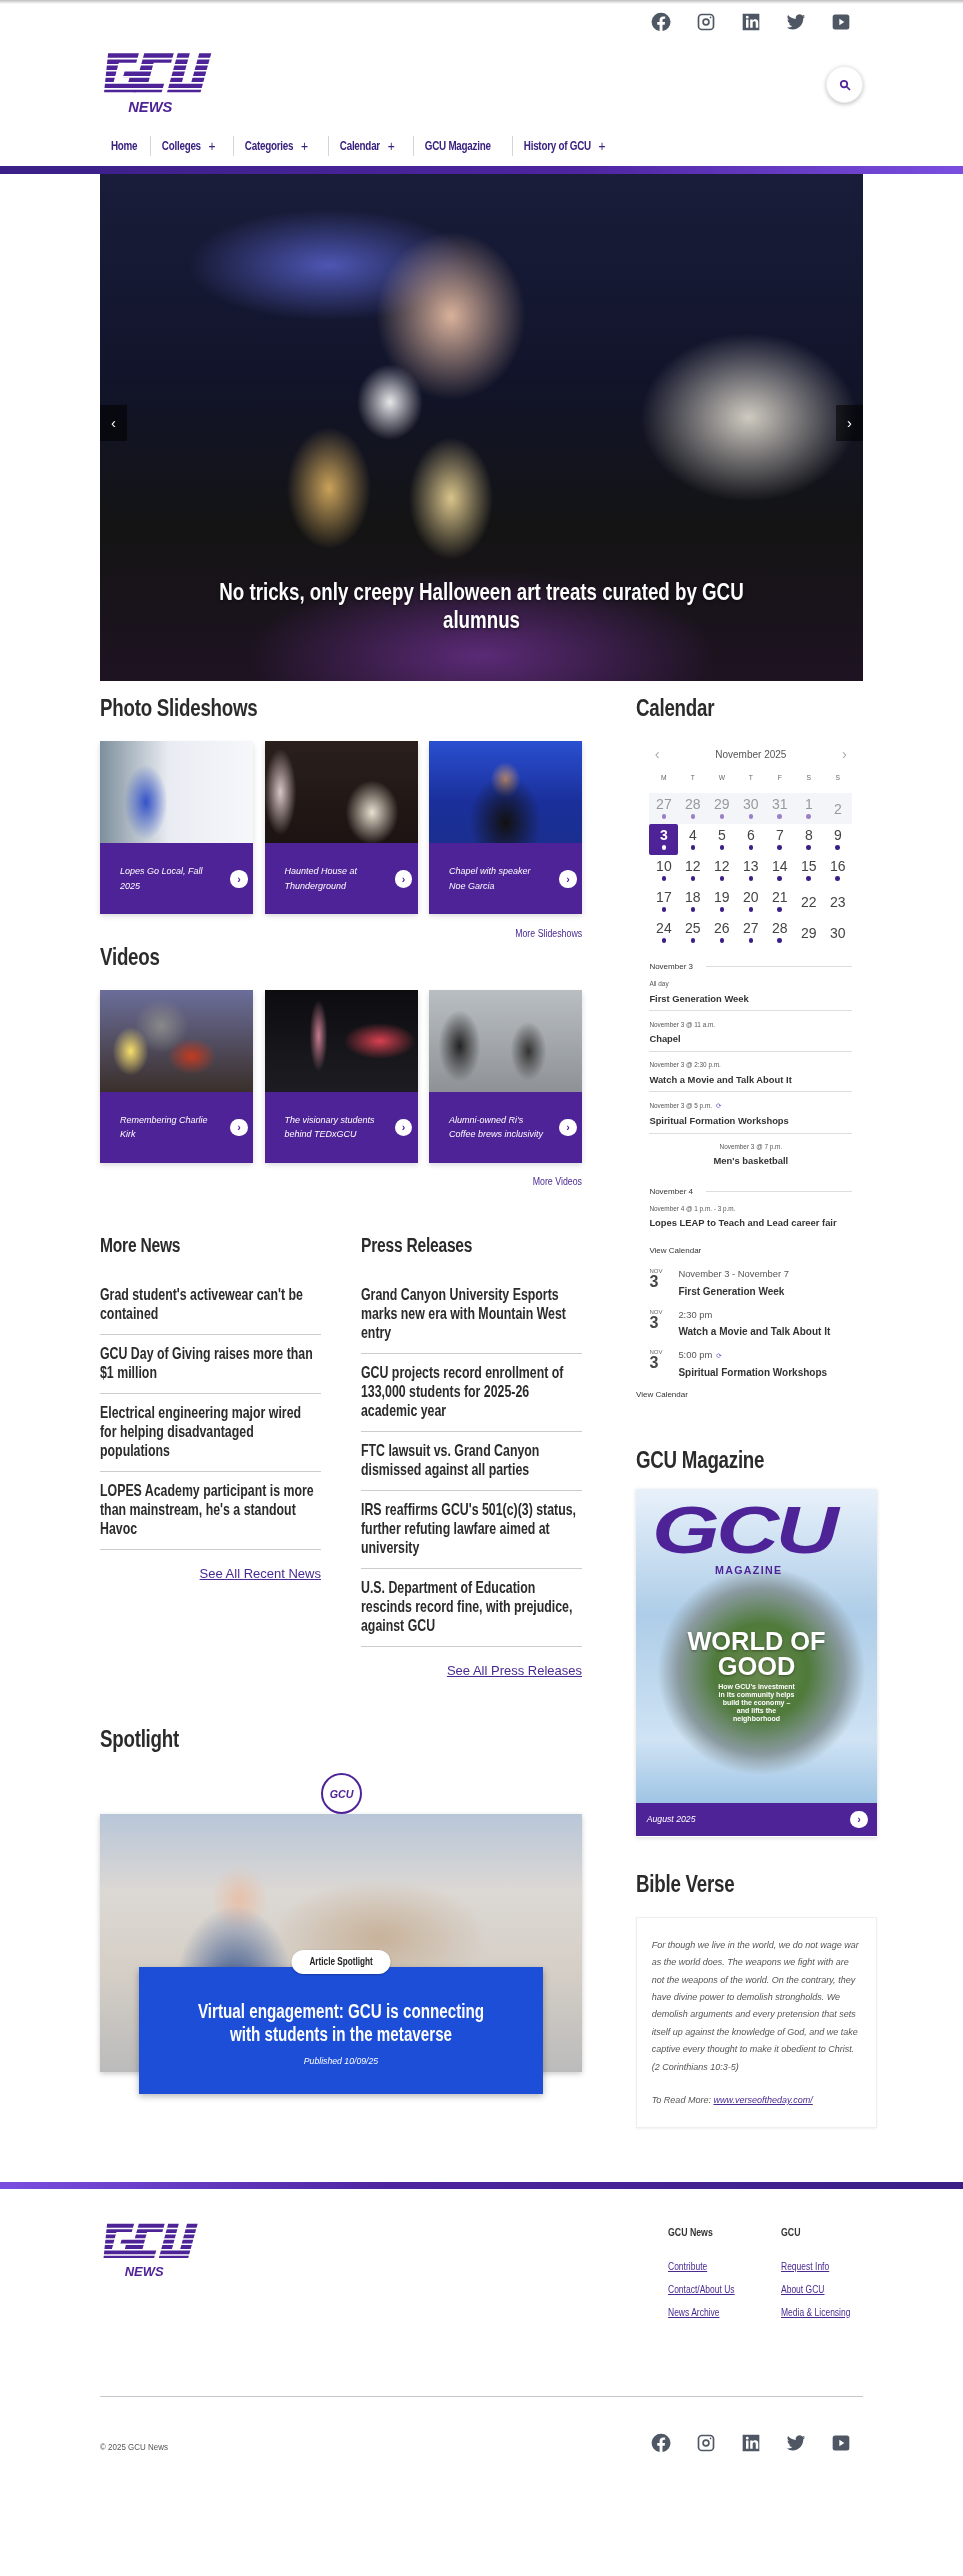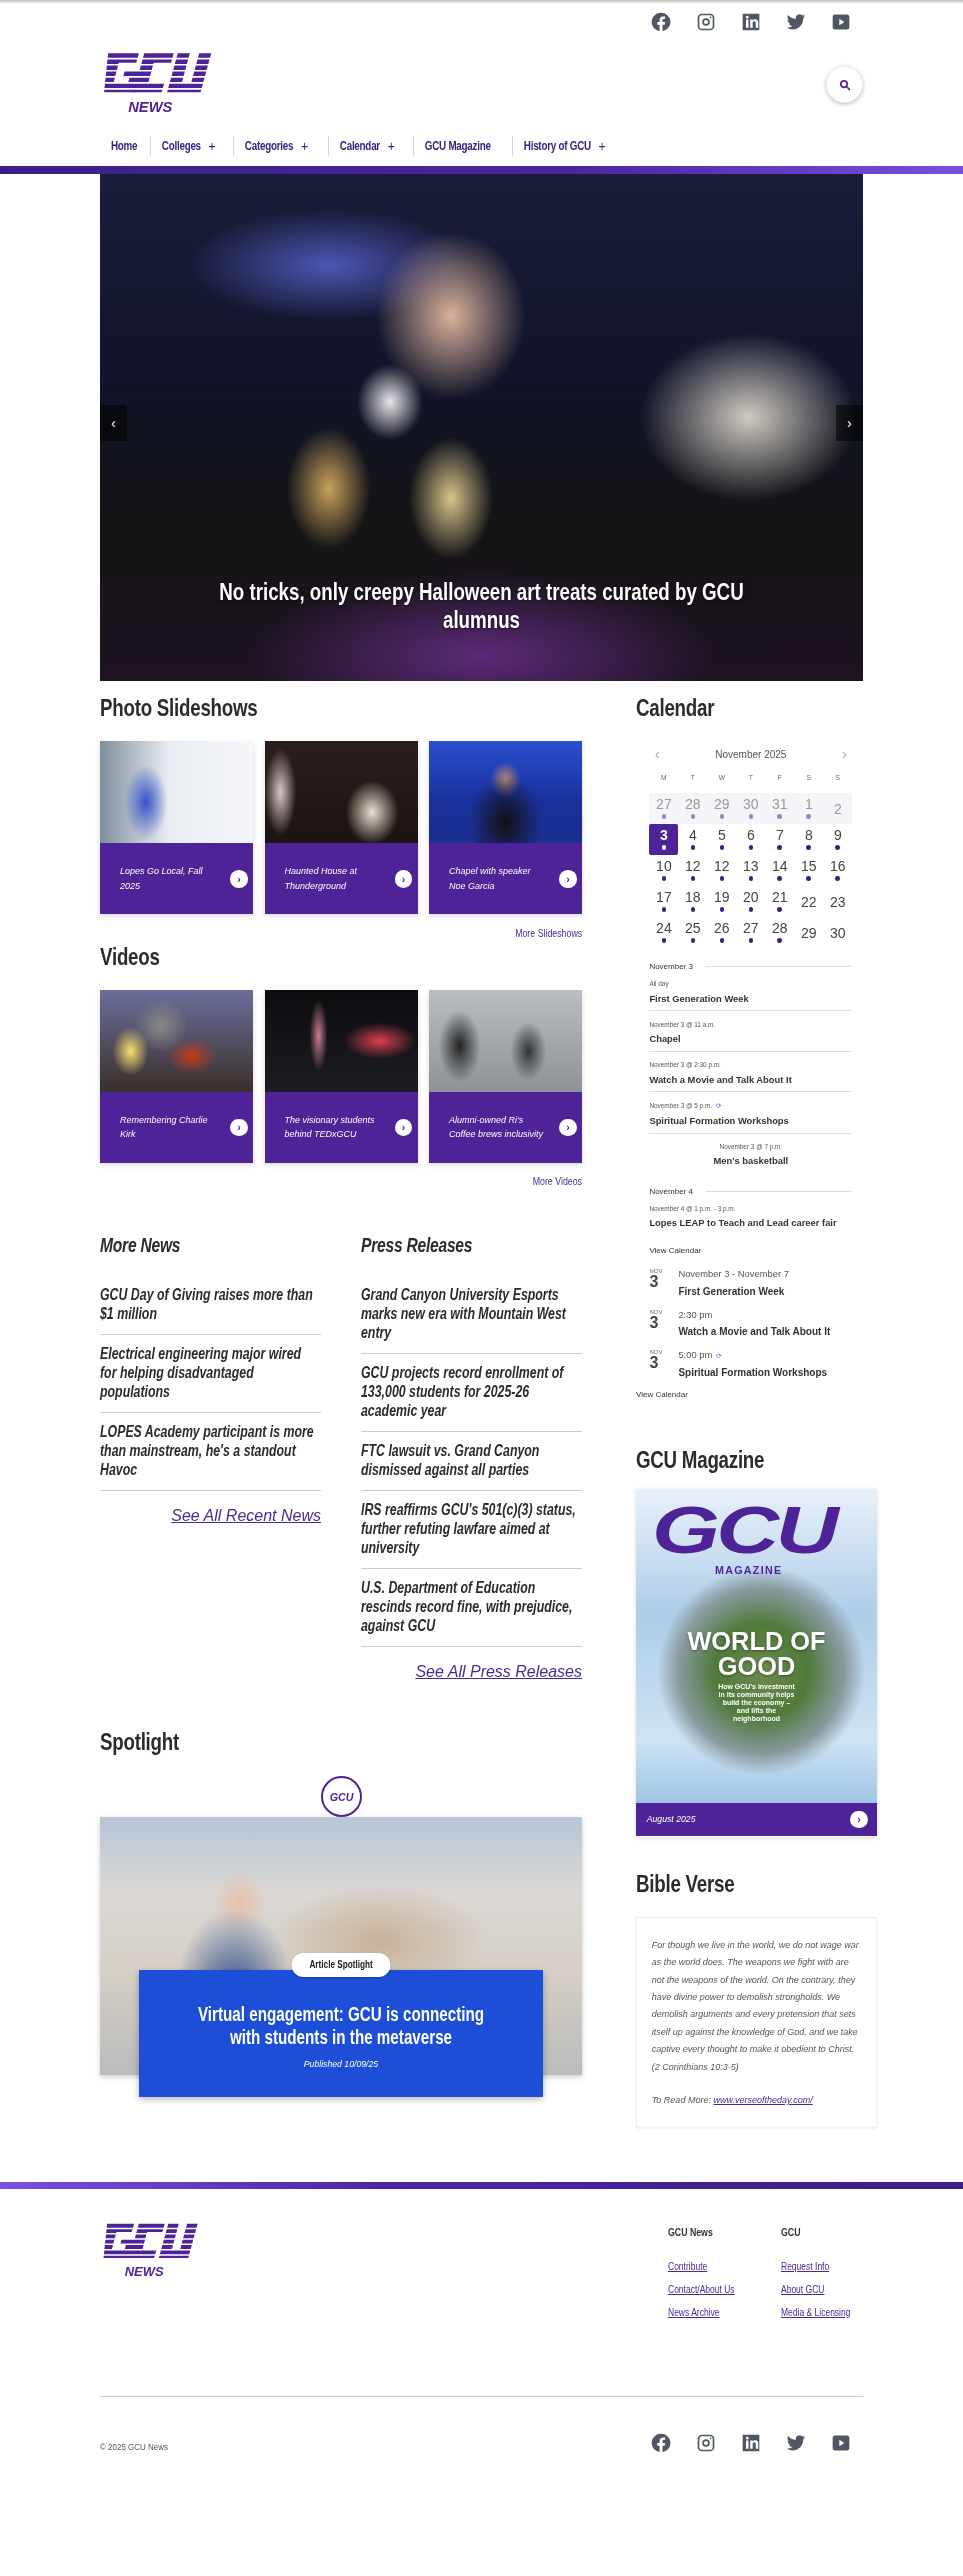--- a/index.html
+++ b/index.html
@@ -49,27 +49,27 @@
   .cards { display: flex; justify-content: space-between; margin-top: 19px; }
   .card { width: 153px; height: 173px; box-shadow: 0 2.7px 5.4px rgba(0,0,0,0.15); }
   .card-img { height: 102px; }
   .card-foot { height: 71px; background: #4f2398; display: flex; align-items: center; justify-content: space-between; padding: 0 5.4px 0 20px; }
   .card-foot span { color: #fff; font-style: italic; font-size: 9px; line-height: 14.7px; width: 100px; }
   .arrow-circle { width: 17.4px; height: 17.4px; border-radius: 50%; background: #fff; color: #4f2398; display: flex; align-items: center; justify-content: center; font-weight: bold; font-size: 10.7px; }
   .more-link { text-align: right; margin-top: 13.4px; font-size: 10px; color: #4a2a92; text-decoration: underline; }
   .more-link a { transform: scaleX(0.88); display: inline-block; transform-origin: right; }
 
   .news-cols { display: flex; justify-content: space-between; margin-top: 47px; }
-  .news-col { width: 221px; font-style: italic; }
+  .news-col { width: 221px; }
   .news-col .section-title { font-size: 20px; }
   .news-list { margin-top: 28px; }
   .news-item { border-bottom: 1.3px solid #ccc; padding: 9.4px 0 10.7px; font-size: 16.7px; line-height: 19px; color: #2b2b2b; font-weight: bold; }
   .news-item span { display: block; transform: scaleX(0.74); transform-origin: left; width: 135%; }
   .news-item:first-child { padding-top: 0; }
-  .see-all { text-align: right; margin-top: 16px; font-size: 16px; color: #4a2a92; text-decoration: underline; }
+  .see-all { text-align: right; margin-top: 16px; font-size: 13px; color: #4a2a92; text-decoration: underline; }
 
   .spotlight { margin-top: 47px; }
   .spot-box { position: relative; margin-top: 20px; height: 348px; }
   .spot-img { position: absolute; top: 41px; left: 0; width: 482px; height: 258px; box-shadow: 0 2px 5.4px rgba(0,0,0,0.2);
     background:
       radial-gradient(ellipse 87px 127px at 28% 70%, #2a4a8a 0%, rgba(42,74,138,0) 70%),
       radial-gradient(ellipse 40px 47px at 29% 33%, #e6c0aa 0%, rgba(230,192,170,0) 70%),
       radial-gradient(ellipse 134px 74px at 58% 48%, #c8b29a 0%, rgba(200,178,154,0) 80%),
       radial-gradient(ellipse 94px 33px at 52% 70%, #e8e2d8 0%, rgba(232,226,216,0) 80%),
       linear-gradient(180deg, #b8c6d8 0%, #dcd8d4 30%, #d5cfc6 60%, #bbbbbb 100%);
@@ -319,20 +319,23 @@
         </a>
       </div>
       <div class="more-link"><a>More Videos</a></div>
     </section>
 
     <div class="news-cols">
       <section class="news-col">
         <h2 class="section-title">More News</h2>
         <div class="news-list">
           <a class="news-item" style="display:block">
+              <span>Grad student's activewear can't be contained</span>
+            </a>
+          <a class="news-item" style="display:block">
               <span>GCU Day of Giving raises more than $1 million</span>
             </a>
           <a class="news-item" style="display:block">
               <span>Electrical engineering major wired for helping disadvantaged populations</span>
             </a>
           <a class="news-item" style="display:block">
               <span>LOPES Academy participant is more than mainstream, he's a standout Havoc</span>
             </a>
         </div>
         <div class="see-all"><a>See All Recent News</a></div>

